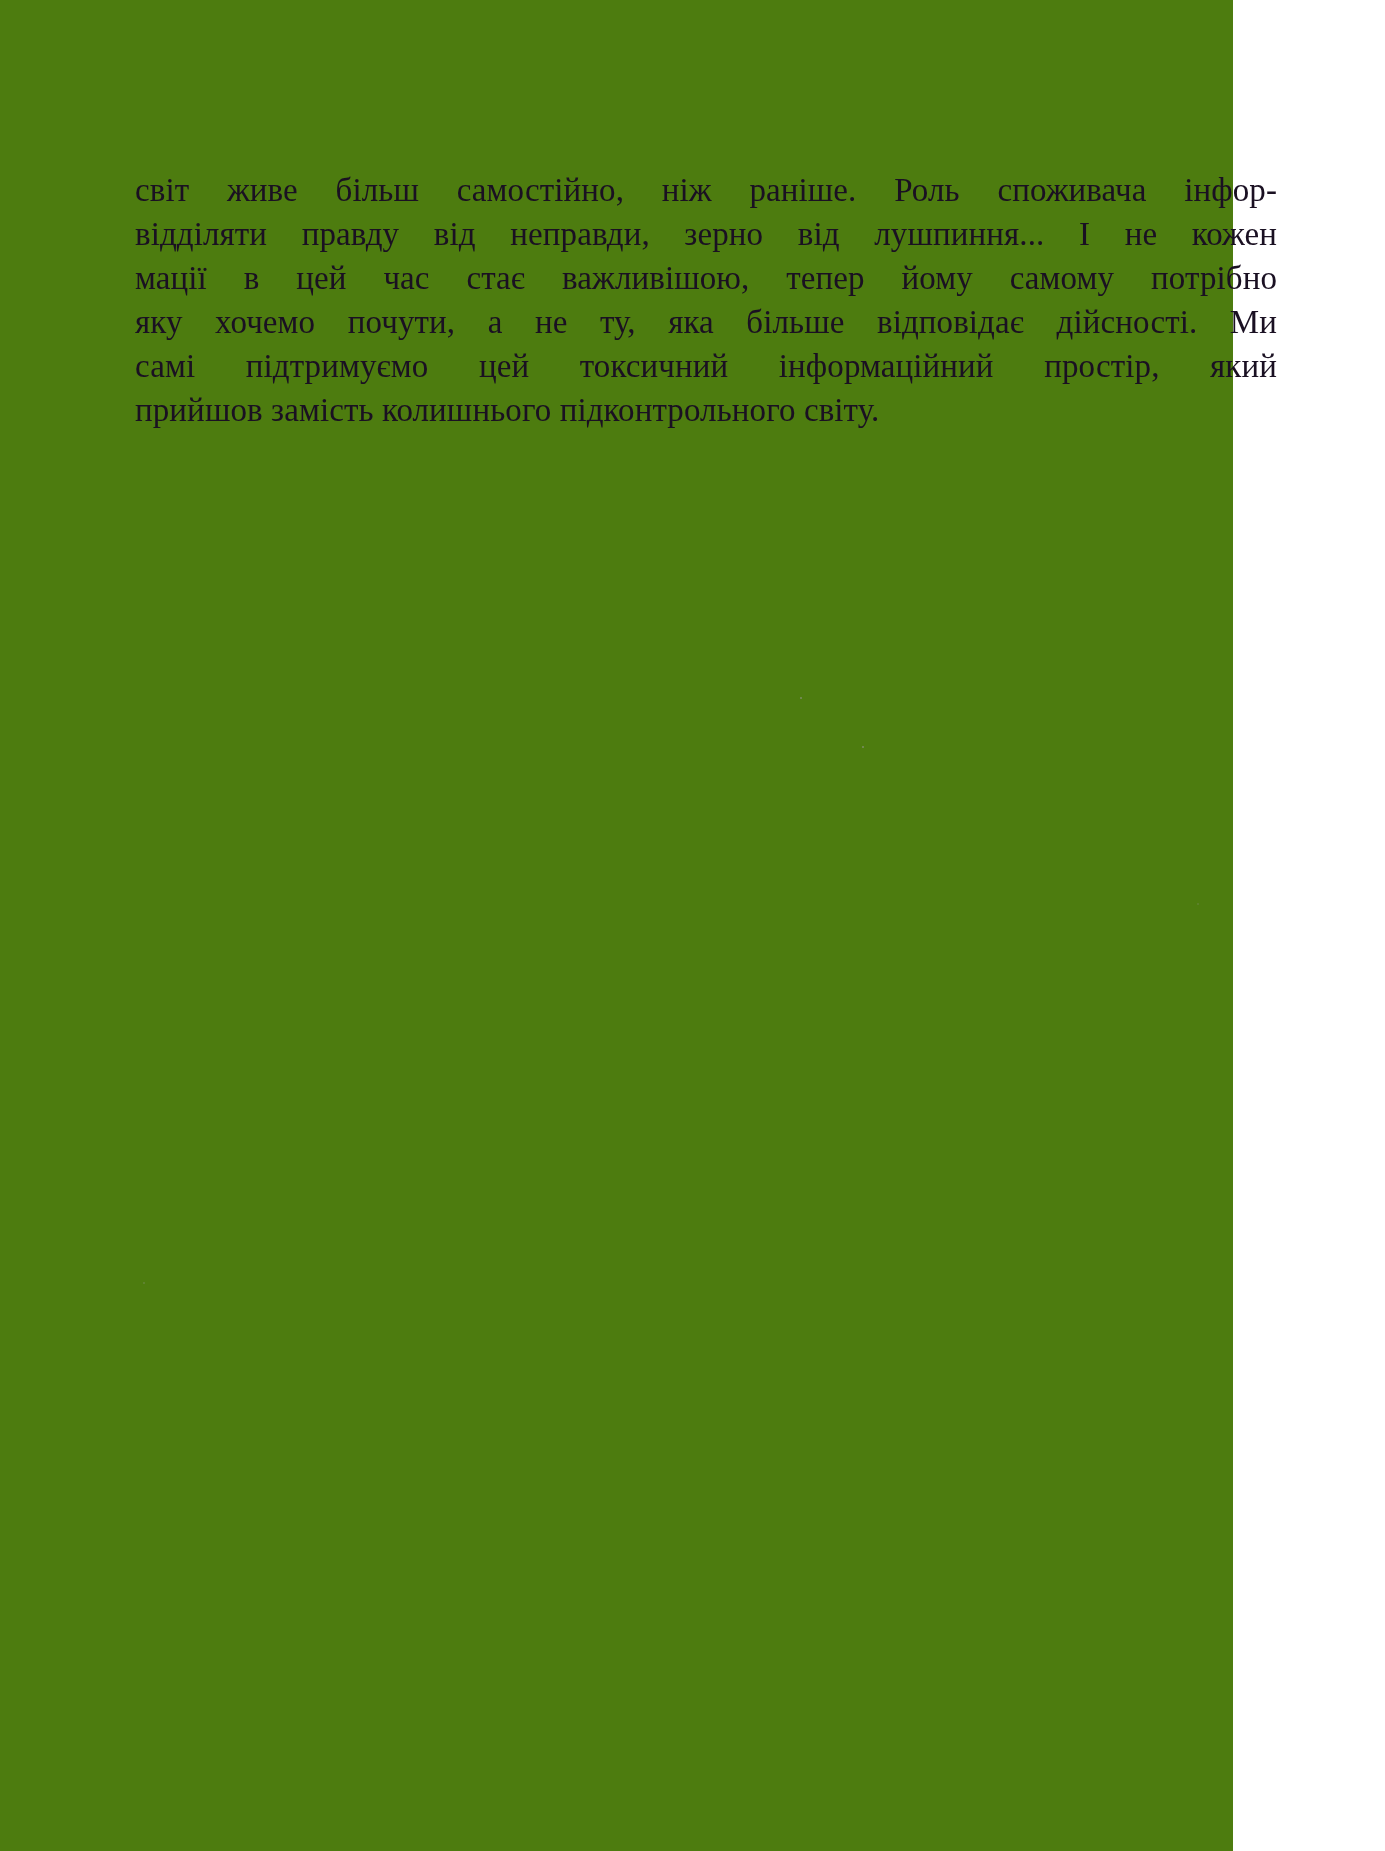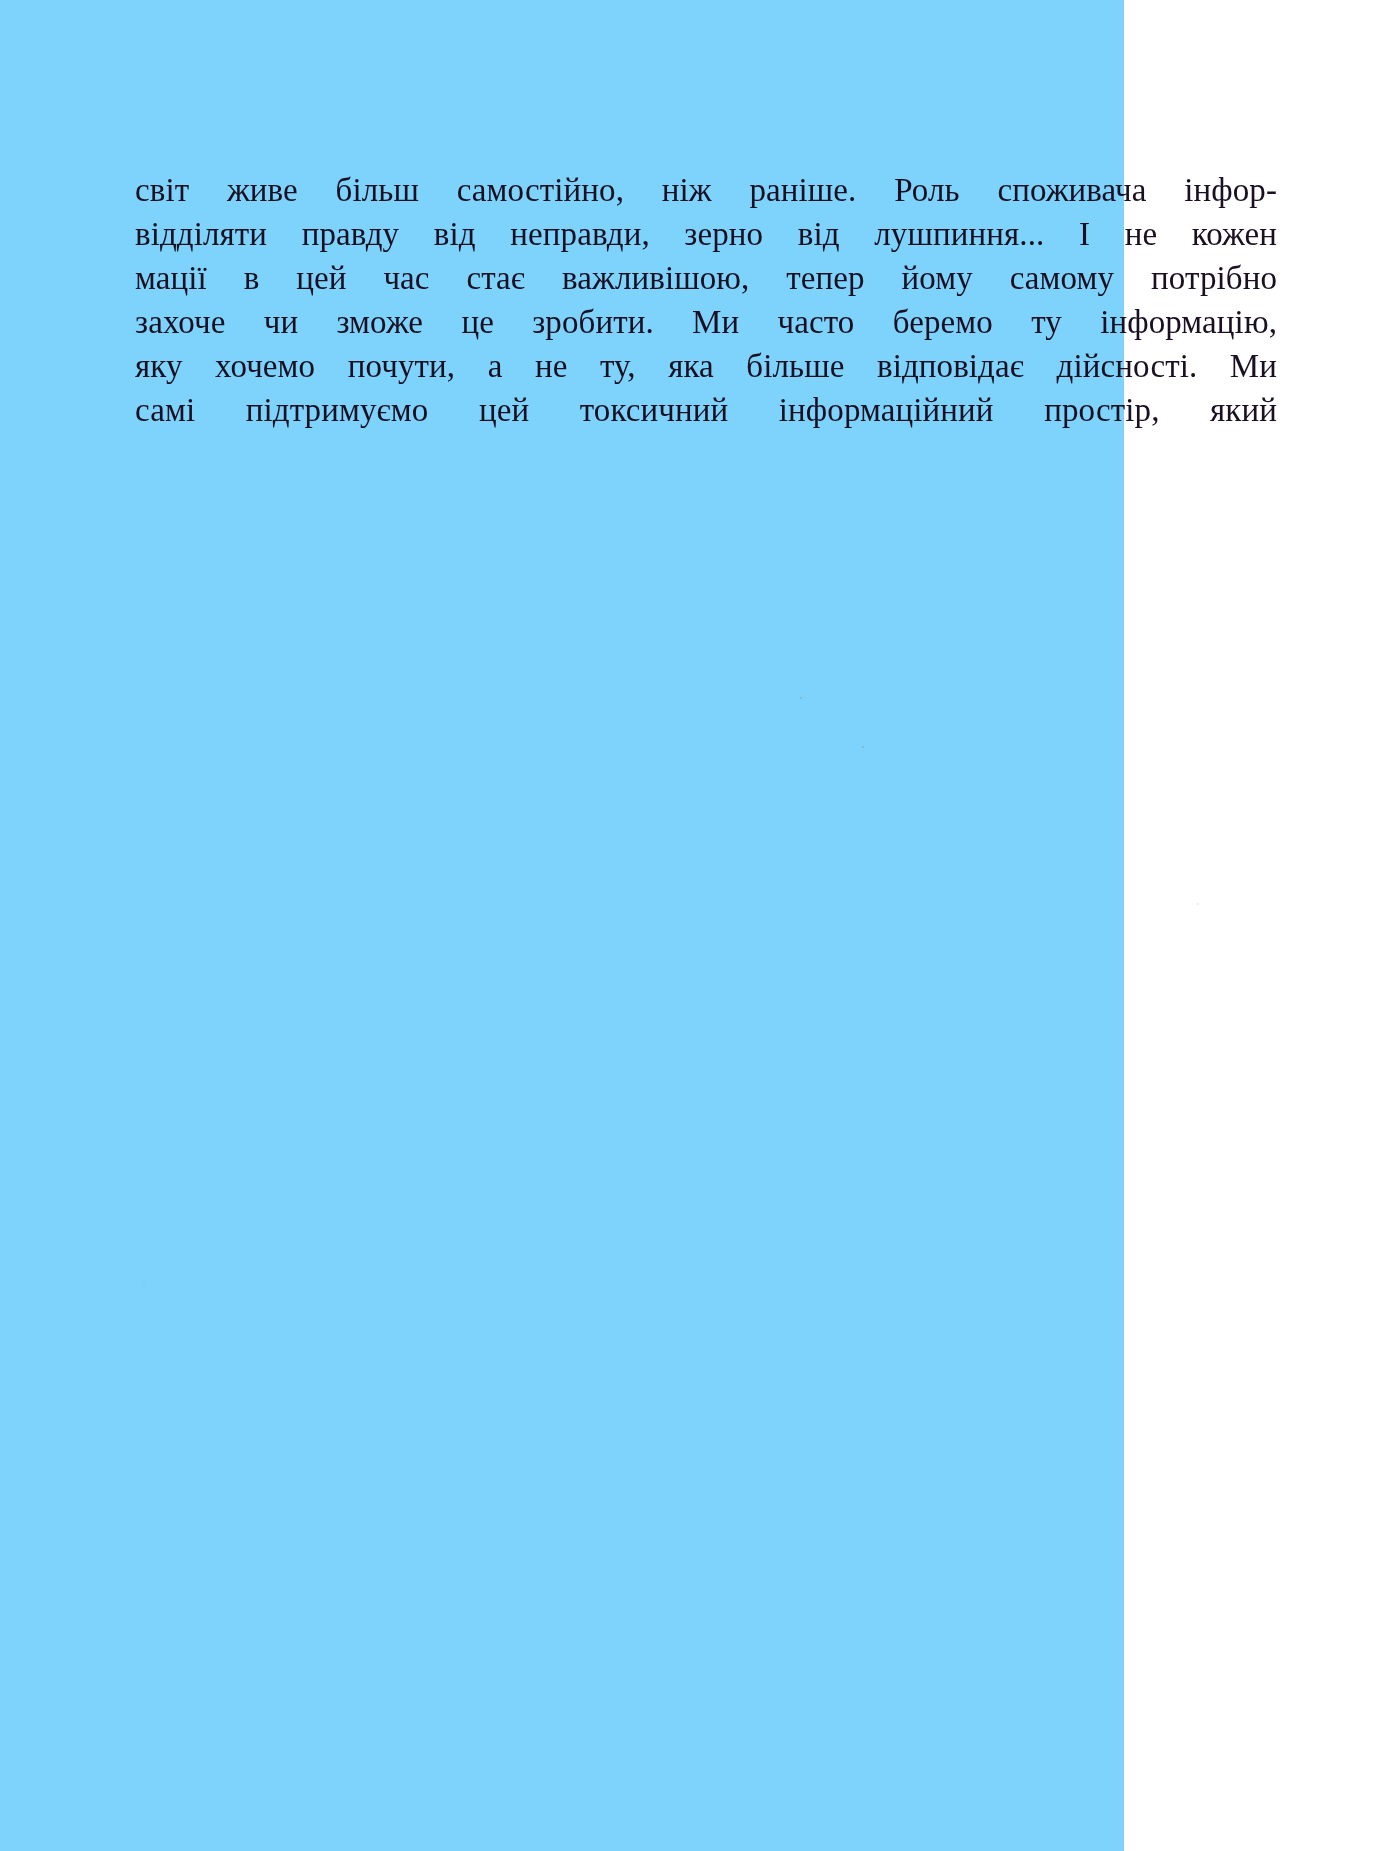--- a/index.html
+++ b/index.html
@@ -9,23 +9,23 @@
     }
     body {
       width: 1385px;
       height: 1851px;
       position: relative;
       overflow: hidden;
     }
     .page {
       position: absolute;
       left: 0; top: 0;
-      width: 1124px;
+      width: 1233px;
       height: 1851px;
-      background: #7dd3fc;
+      background: #4d7c0f;
     }
     .text-block {
       position: absolute;
       left: 135px;
       top: 168px;
       width: 1142px;
       font-family: "Liberation Serif", "DejaVu Serif", serif;
       font-size: 33px;
       line-height: 44px;
       color: #1a1022;
@@ -52,22 +52,22 @@
     }
   </style>
 </head>
 <body>
 
 <div class="page">
   <div class="text-block">
     <span class="line">світ живе більш самостійно, ніж раніше. Роль споживача інфор-</span>
     <span class="line">відділяти правду від неправди, зерно від лушпиння... І не кожен</span>
     <span class="line">мації в цей час стає важливішою, тепер йому самому потрібно</span>
-    <span class="line">захоче чи зможе це зробити. Ми часто беремо ту інформацію,</span>
     <span class="line">яку хочемо почути, а не ту, яка більше відповідає дійсності. Ми</span>
     <span class="line">самі підтримуємо цей токсичний інформаційний простір, який</span>
+    <span class="line last">прийшов замість колишнього підконтрольного світу.</span>
   </div>
 
   <div class="speck" style="left:800px; top:697px;"></div>
   <div class="speck" style="left:862px; top:746px;"></div>
   <div class="speck" style="left:143px; top:1282px; opacity:0.3;"></div>
   <div class="speck" style="left:1197px; top:903px; opacity:0.25;"></div>
 </div>
 
 </body></html>

